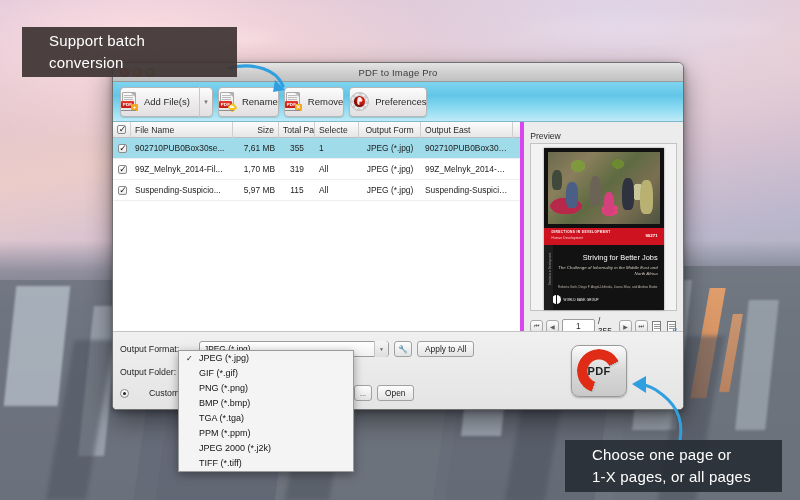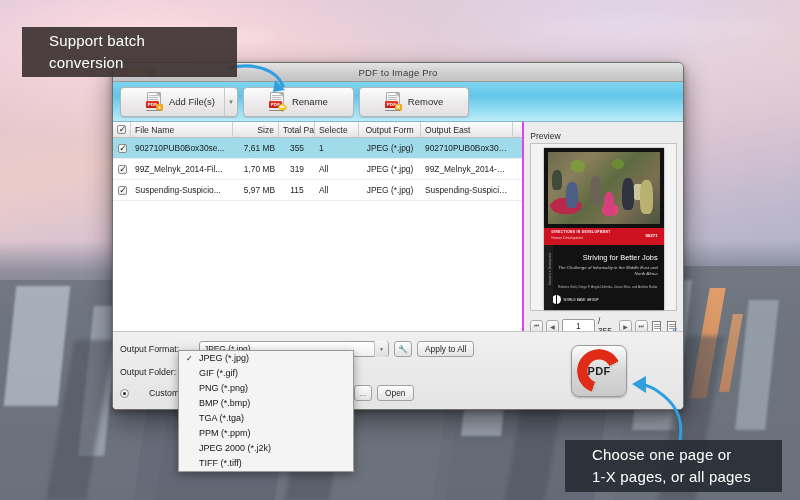--- a/index.html
+++ b/index.html
@@ -77,21 +77,21 @@
     background:linear-gradient(180deg,#7fd4ef 0%, #63c6e8 35%, #8fdcf2 70%, #bfeaf8 100%);
     border-bottom:1px solid #7fb7cc;
     display:flex; align-items:center; padding-left:7px; gap:5px;
   }
   .tbtn {
     height:30px;
     background:linear-gradient(180deg,#fdfdfd,#eceaea 55%,#e2e0e0);
     border:1px solid #b6b6b6;
     border-radius:4px;
     display:flex; align-items:center; gap:6px;
-    padding:0 25px;
+    padding:0 0;
     box-shadow:0 1px 1px rgba(0,0,0,.14);
     font-size:9.5px; color:#2a2a2a;
     white-space:nowrap;
   }
   .tbtn.split { padding-right:0; }
   .split-arrow {
     width:13px; height:30px; margin-left:3px;
     border-left:1px solid #c8c8c8;
     display:flex; align-items:center; justify-content:center;
     font-size:6px; color:#7a7a7a;
@@ -147,21 +147,21 @@
   }
   .pref-ico::before{
     content:""; position:absolute; left:6px; top:4px; width:5px; height:8px;
     border-radius:50% 50% 50% 50%/60% 60% 40% 40%;
     background:#fff; z-index:2; opacity:.92;
     clip-path:polygon(0 0,100% 0,100% 55%,45% 55%,45% 100%,0 100%);
   }
 
   
   .listwrap { display:flex; height:289px; }
-  .listcol { width:440px; border-right:2px solid #d946ef; display:flex; flex-direction:column; background:#f0abfc; }
+  .listcol { width:440px; border-right:4px solid #d946ef; display:flex; flex-direction:column; background:#f0abfc; }
   .lhead {
     display:flex; height:16px; align-items:center;
     background:linear-gradient(180deg,#fcfcfc,#e6e6e6);
     border-bottom:1px solid #bfbfbf;
     font-size:8.6px; color:#2b2b2b;
   }
   .lhead .hc { border-right:1px solid #cfcfcf; height:16px; line-height:16px; padding:0 4px; overflow:hidden; white-space:nowrap; }
   .lrow {
     display:flex; height:21px; align-items:center;
     font-size:8.4px; border-bottom:1px solid #eee; color:#1c1c1c;
@@ -446,20 +446,24 @@
       <span class="pdf-ico">
         <span class="sheet"></span>
           <span class="lines"></span>
         <span class="tag">PDF</span>
           <span class="badge badge-x">✕</span>
           <span class="underline"></span>
       </span>
       <span>Remove</span>
     </div>
 
+    <div class="tbtn">
+      <span class="pref-ico"></span>
+      <span>Preferences</span>
+    </div>
   </div>
 
   <div class="listwrap">
 
     <div class="listcol">
       <div class="lhead">
         <div class="hc cb-col">
           <span class="cbox on"></span>
         </div>
         <div class="hc col-name">File Name</div>

